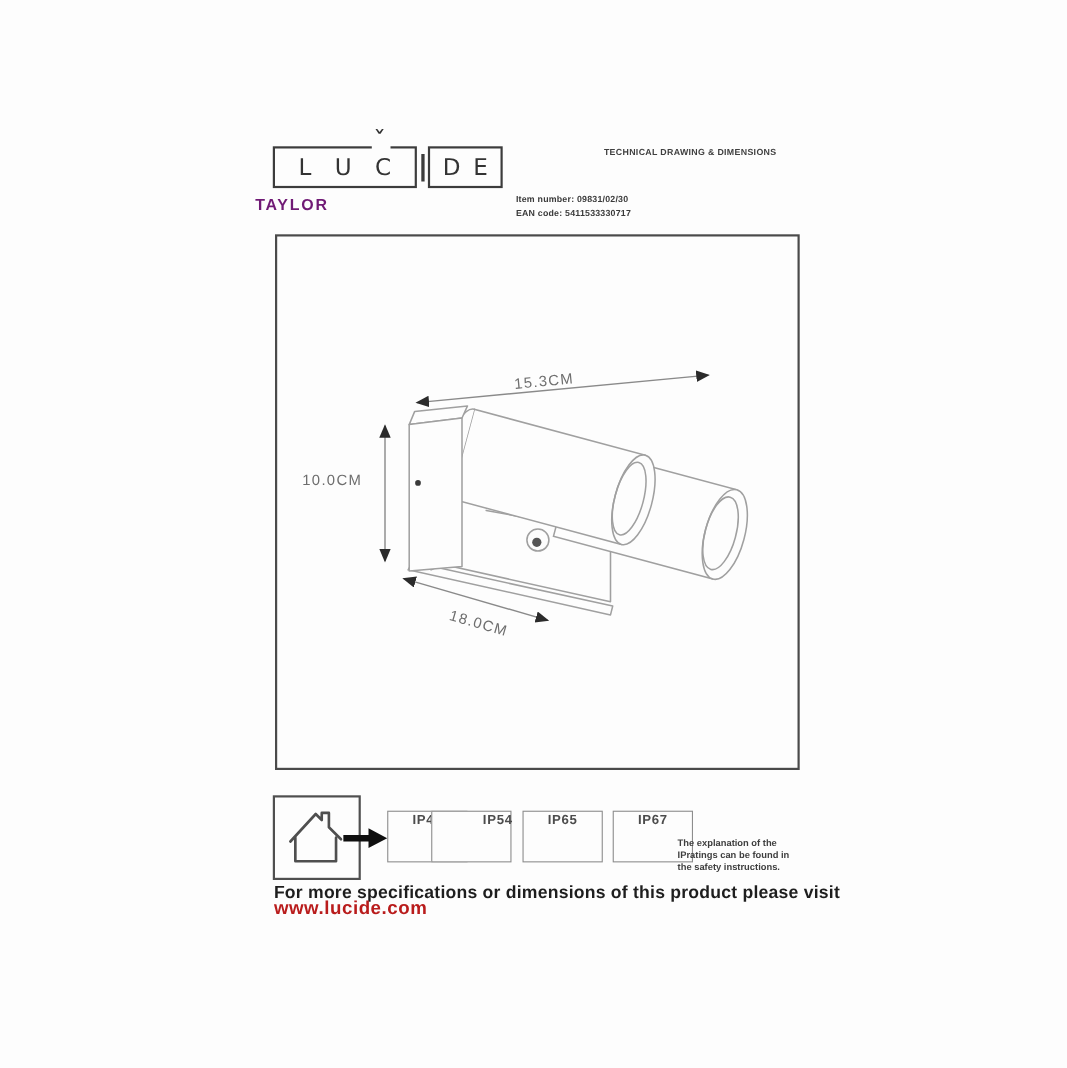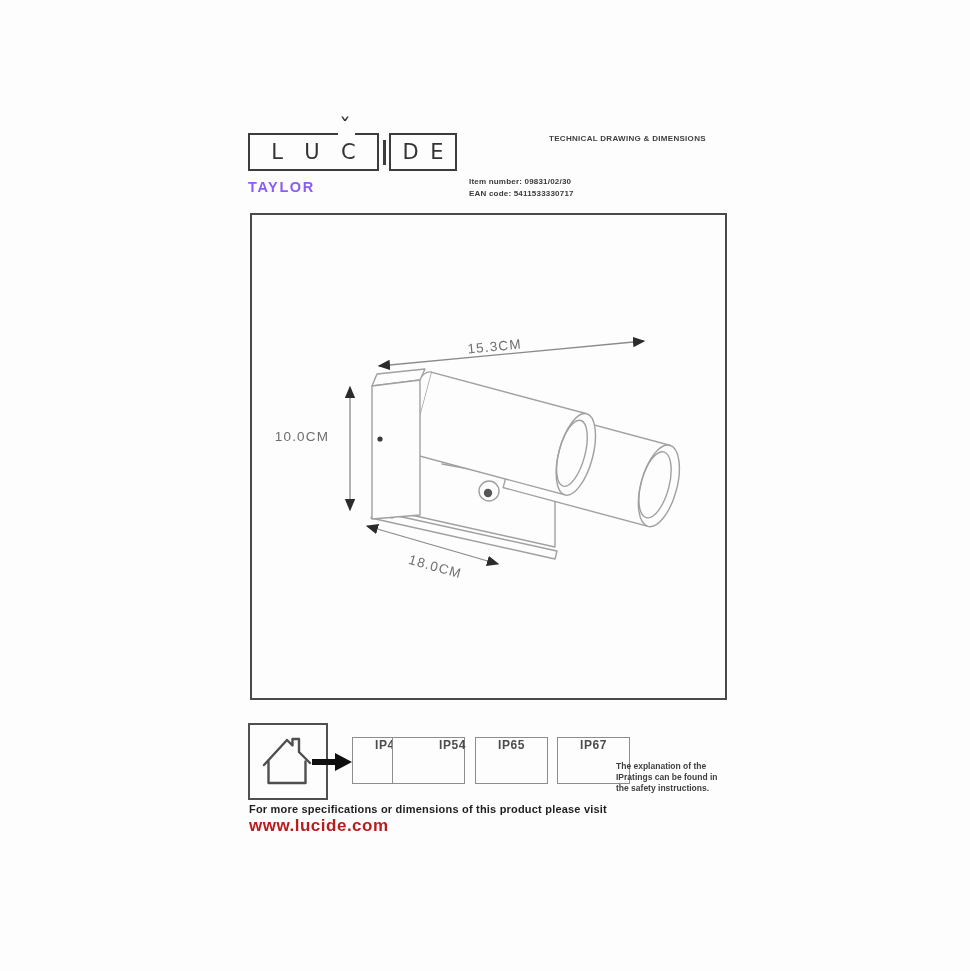--- a/index.html
+++ b/index.html
@@ -23,22 +23,22 @@
   .logo-caron{
     position:absolute;left:339px;top:114px;font-size:24px;color:#333;
     font-family:"DejaVu Sans",sans-serif;
   }
 
   .tagline{
     position:absolute;left:549px;top:134px;width:190px;
     font-size:8px;font-weight:600;color:#3f3f3f;letter-spacing:.3px;
   }
   .product-name{
-    position:absolute;left:248px;top:179px;
-    font-size:14.5px;font-weight:800;letter-spacing:1.6px;color:#8b5cf6;
+    position:absolute;left:232px;top:179px;
+    font-size:14.5px;font-weight:800;letter-spacing:1.6px;color:#701a75;
   }
   .item-block{
     position:absolute;left:469px;top:176px;
     font-size:8px;line-height:11.5px;font-weight:600;color:#3a3a3a;letter-spacing:.2px;
   }
 
   
   .frame{
     position:absolute;left:250px;top:213px;width:477px;height:487px;
     border:2px solid #4a4a4a;box-sizing:border-box;background:#fdfdfd;
@@ -56,21 +56,21 @@
     border:1.5px solid #8d8d8d;box-sizing:border-box;background:#fdfdfd;
     display:flex;justify-content:center;
     font-size:12px;font-weight:600;color:#4c4c4c;letter-spacing:.6px;
   }
   .ip-note{
     position:absolute;left:616px;top:761px;width:102px;
     font-size:8.5px;line-height:10.8px;color:#3e3e3e;font-weight:700;
   }
   .footer-line{
     position:absolute;left:249px;top:803px;
-    font-size:11px;font-weight:700;color:#1e1e1e;letter-spacing:.2px;text-align:right;
+    font-size:16px;font-weight:700;color:#1e1e1e;letter-spacing:.2px;text-align:right;
   }
   .footer-url{
     position:absolute;left:249px;top:816px;
     font-size:17px;font-weight:800;color:#b91c1c;letter-spacing:.5px;
   }
 
   svg text{
     font-family:"Liberation Sans",sans-serif;
     fill:#6e6e6e;font-size:13.5px;letter-spacing:1.2px;
   }

